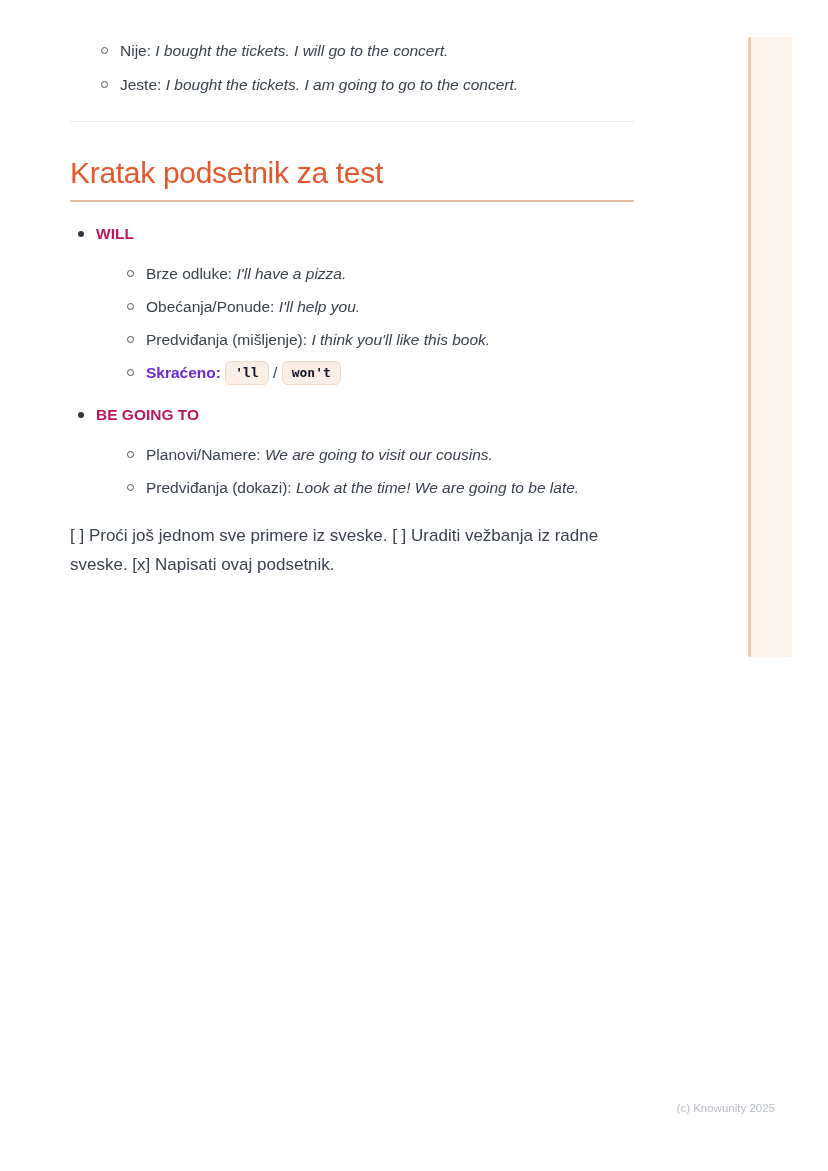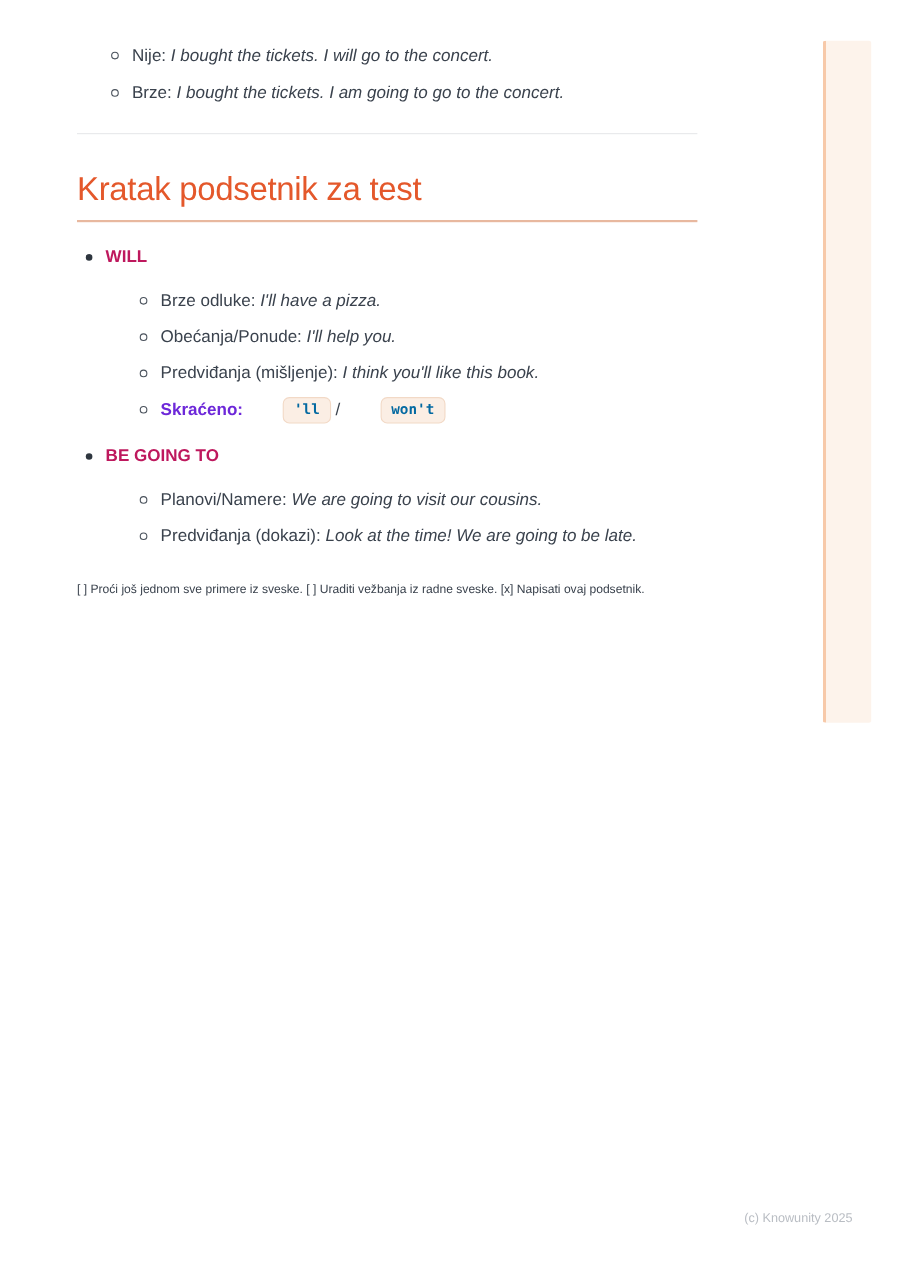--- a/index.html
+++ b/index.html
@@ -61,32 +61,31 @@
   ul.lvl1 > li + li { margin-top: 18px; }
   ul.lvl1 > li > ul.lvl2 { margin-top: 16px; }
   ul.lvl1 > li > ul.lvl2 > li + li { margin-top: 9px; }
   .l1-label { font-weight: 700; color: #be185d; }
 
   code.chip {
     display: inline-block;
     font-family: "DejaVu Sans Mono", "Liberation Mono", monospace;
     font-size: 13px;
     font-weight: 700;
-    color: #0369a1;
+    color: #0f172a;
     background: #fbeee4;
     border: 1px solid #f2d9c6;
     border-radius: 6px;
     padding: 2px 9px 3px 9px;
     line-height: 17px;
     vertical-align: 1px;
-    margin-left: 32px;
   }
   p.checklist {
     margin: 22px 0 0 0;
-    font-size: 11px;
+    font-size: 17px;
     line-height: 28.5px;
   }
   .side-strip {
     position: absolute;
     left: 748px;
     top: 37px;
     width: 41px;
     height: 620px;
     background: #fdf3eb;
     border-left: 3px solid #f7c9a9;
@@ -108,21 +107,21 @@
 <div class="content">
 
   <ul class="lvl2">
     <li>
       <span class="bullet circle"></span>
       <span>Nije:</span>
       <em>I bought the tickets. I will go to the concert.</em>
     </li>
     <li>
       <span class="bullet circle"></span>
-      <span>Brze:</span>
+      <span>Jeste:</span>
       <em>I bought the tickets. I</em>
       <span class="bold-italic">am going to go</span>
       <em>to the concert.</em>
     </li>
   </ul>
 
   <hr class="divider">
 
   <h1 class="section-title">Kratak podsetnik za test</h1>
 

